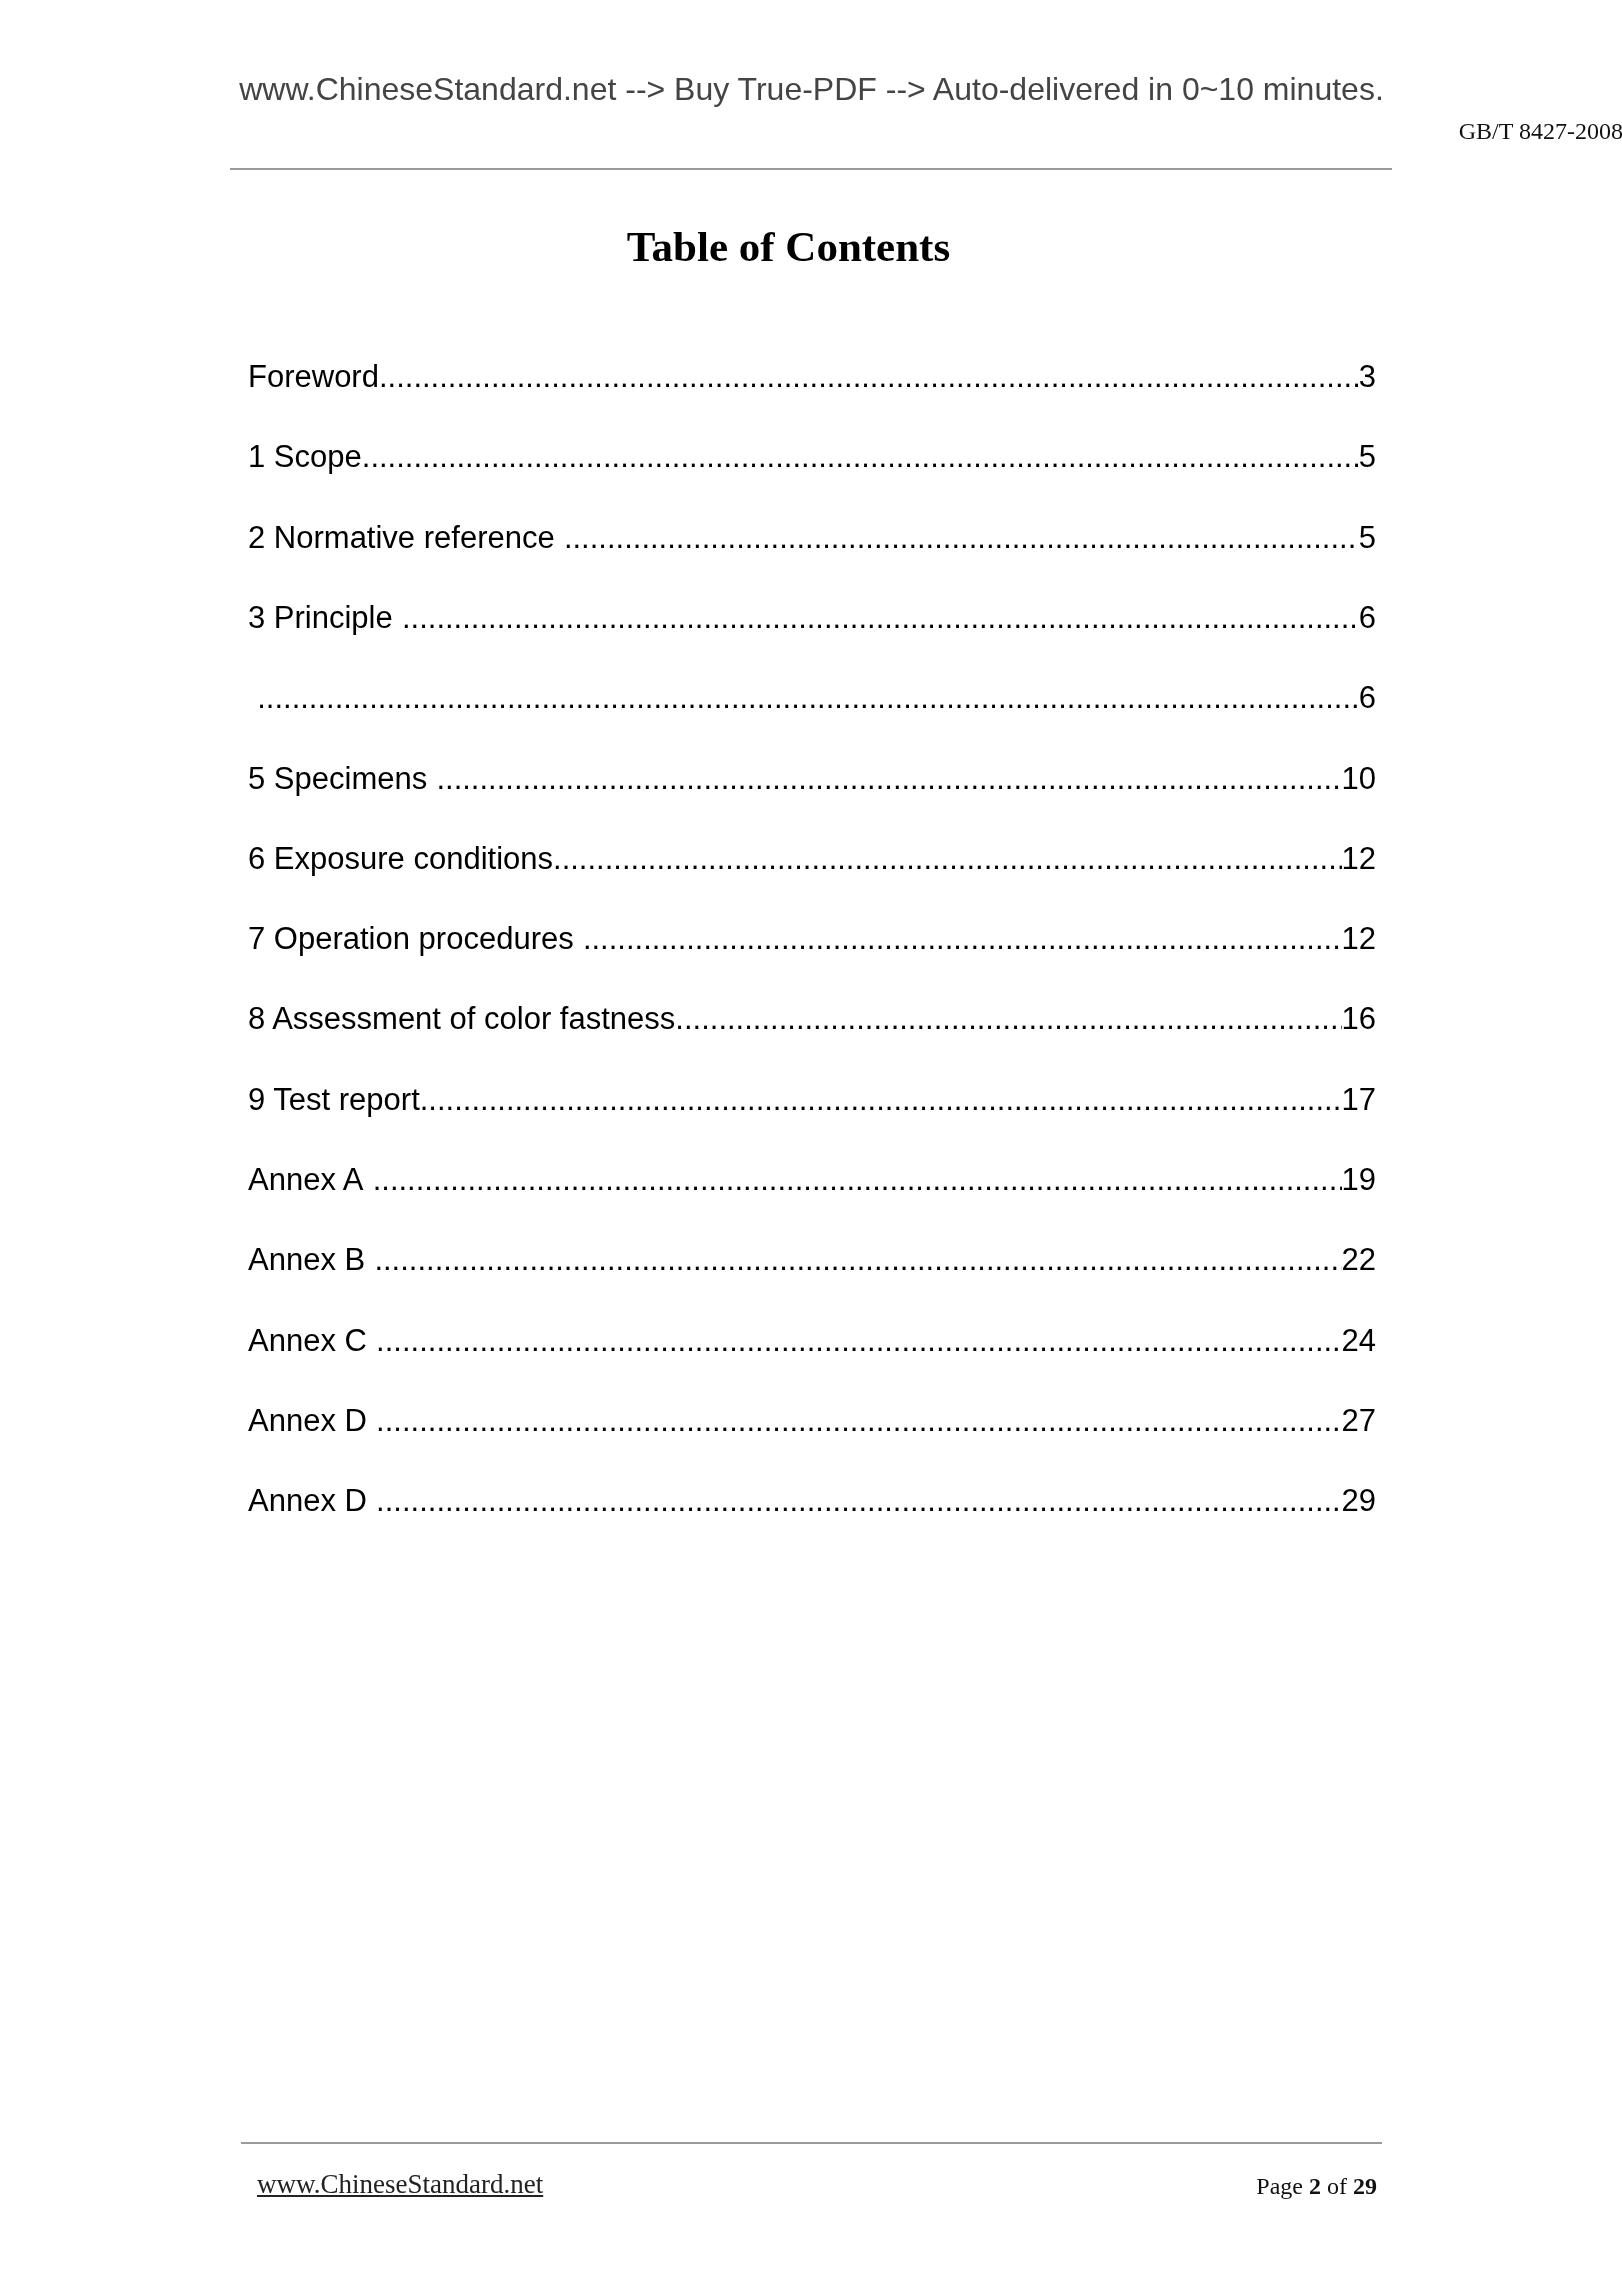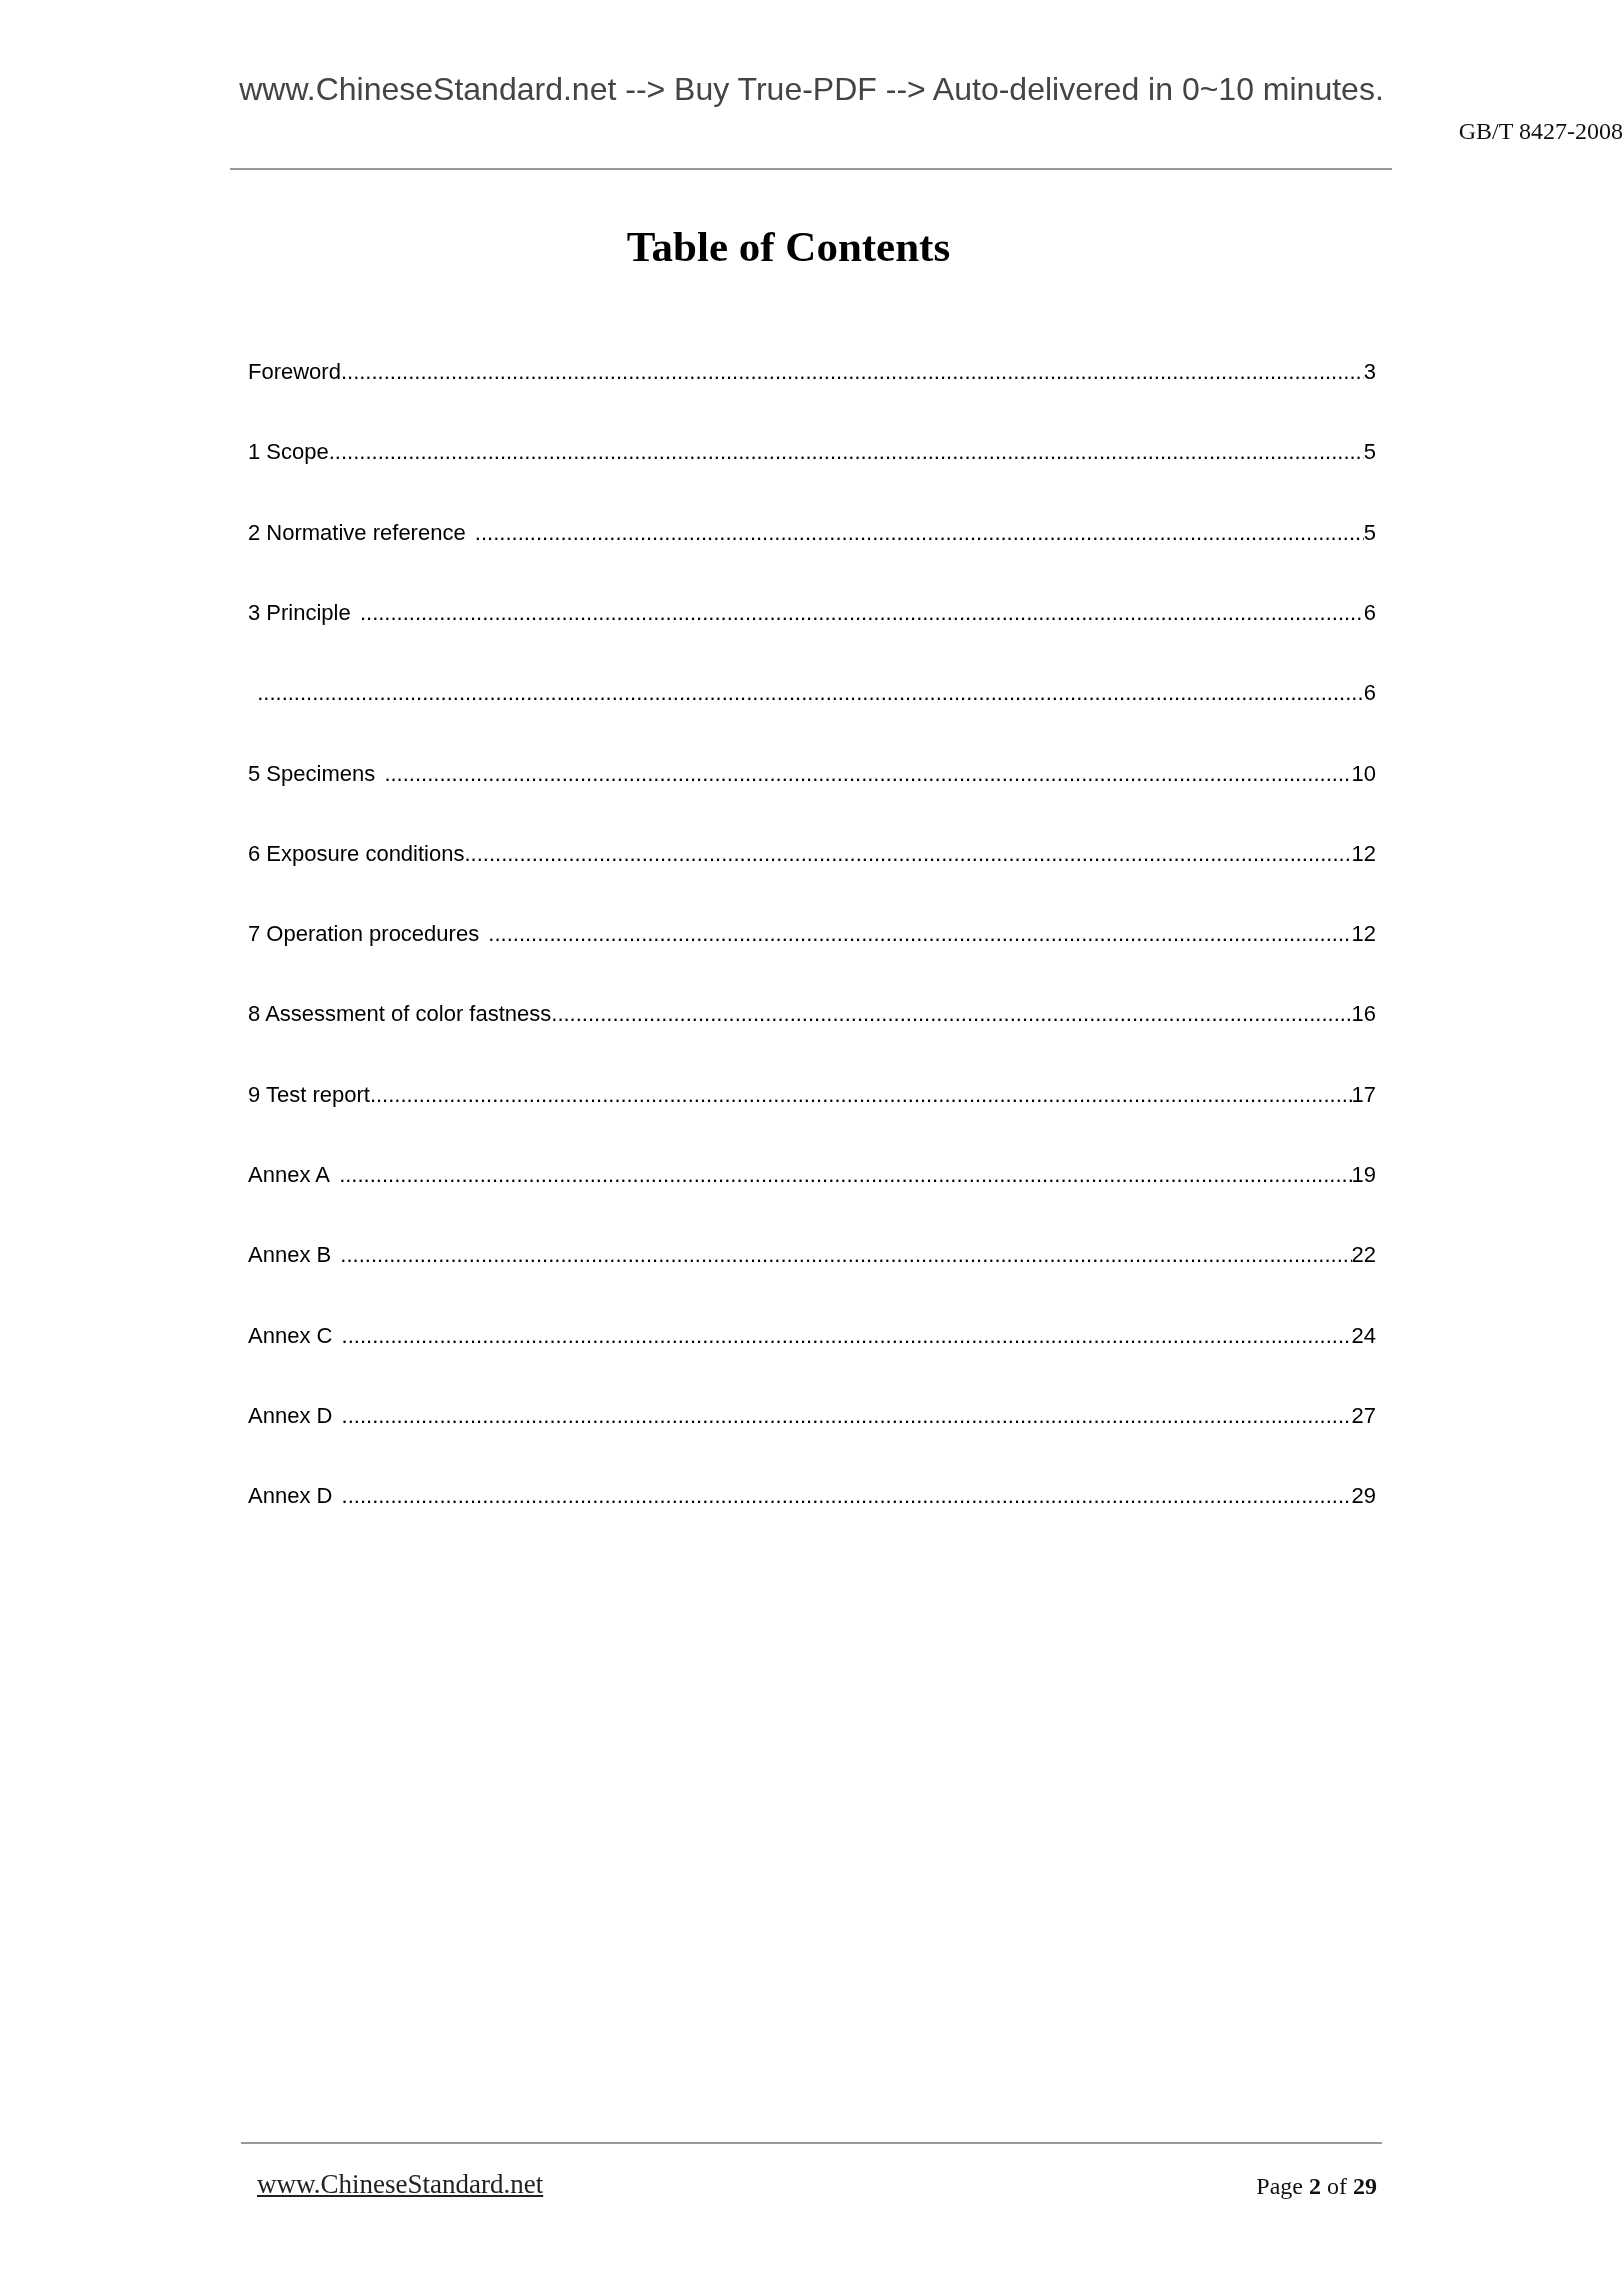--- a/index.html
+++ b/index.html
@@ -20,21 +20,21 @@
     .footer-rule { left: 241px; width: 1141px; top: 2142px; }
     .title {
       left: 0; width: 1577px; top: 225px; text-align: center;
       font-family: "Liberation Serif", serif; font-weight: bold; font-size: 43px; line-height: 1;
       color: #000000; white-space: nowrap;
     }
     .toc { left: 248px; width: 1128px; top: 0; height: 0; }
     .toc-row {
       position: absolute; left: 0; width: 1128px; height: 33px;
       display: flex; align-items: baseline;
-      font-family: "Liberation Sans", sans-serif; font-size: 22px; line-height: 1;
+      font-family: "Liberation Sans", sans-serif; font-size: 31px; line-height: 1;
       color: #000000; white-space: nowrap;
     }
     .toc-label { flex: 0 0 auto; }
     .toc-leader {
       flex: 1 1 auto; overflow: hidden; white-space: nowrap;
       letter-spacing: 0px; color: #000000;
     }
     .toc-leader::before {
       content: "............................................................................................................................................................................................................................................";
     }

